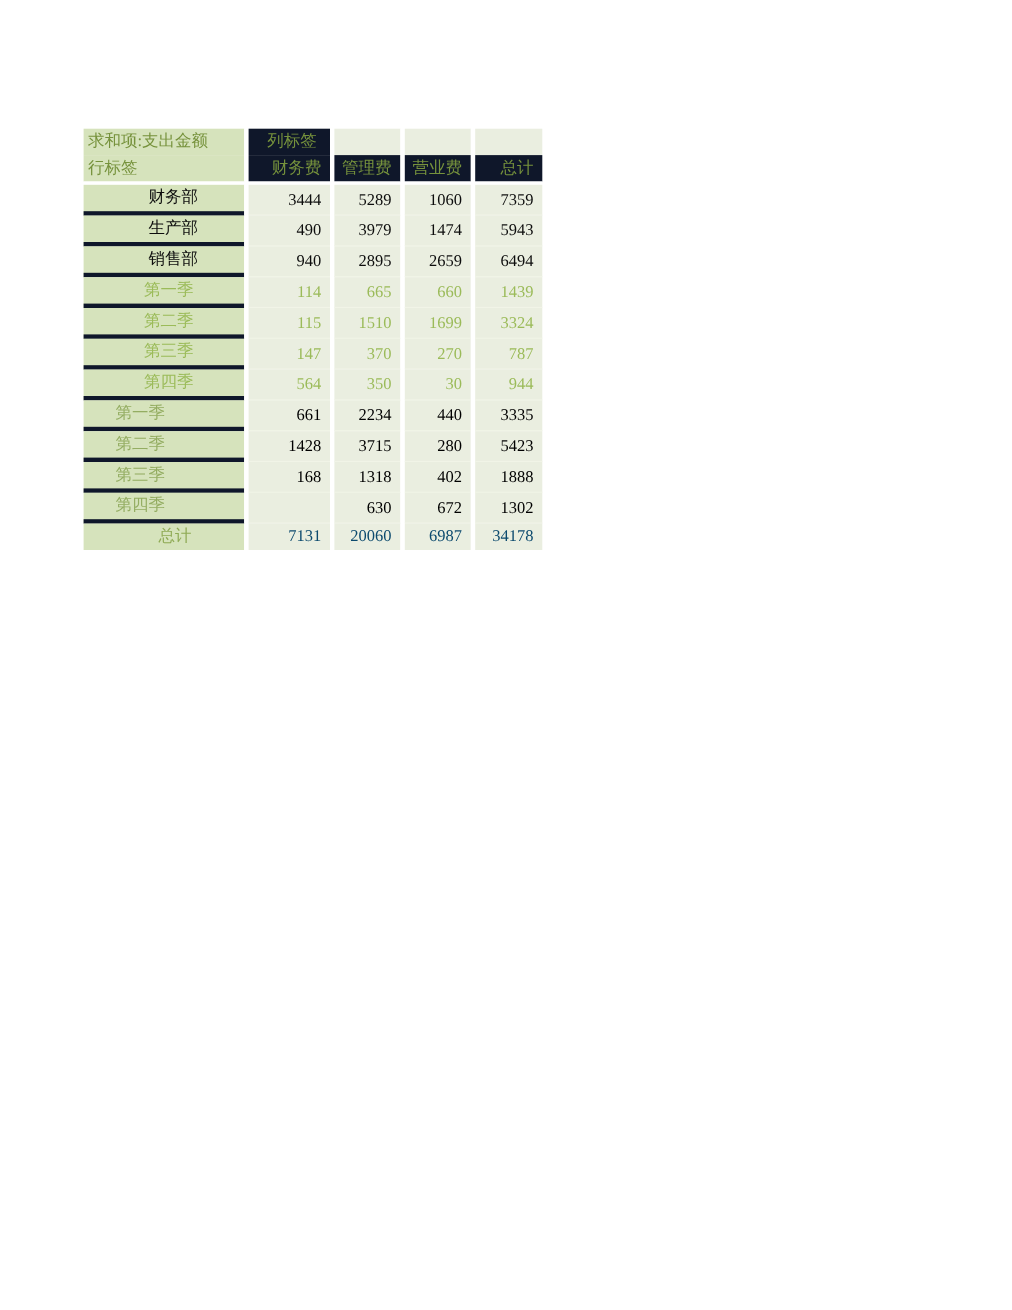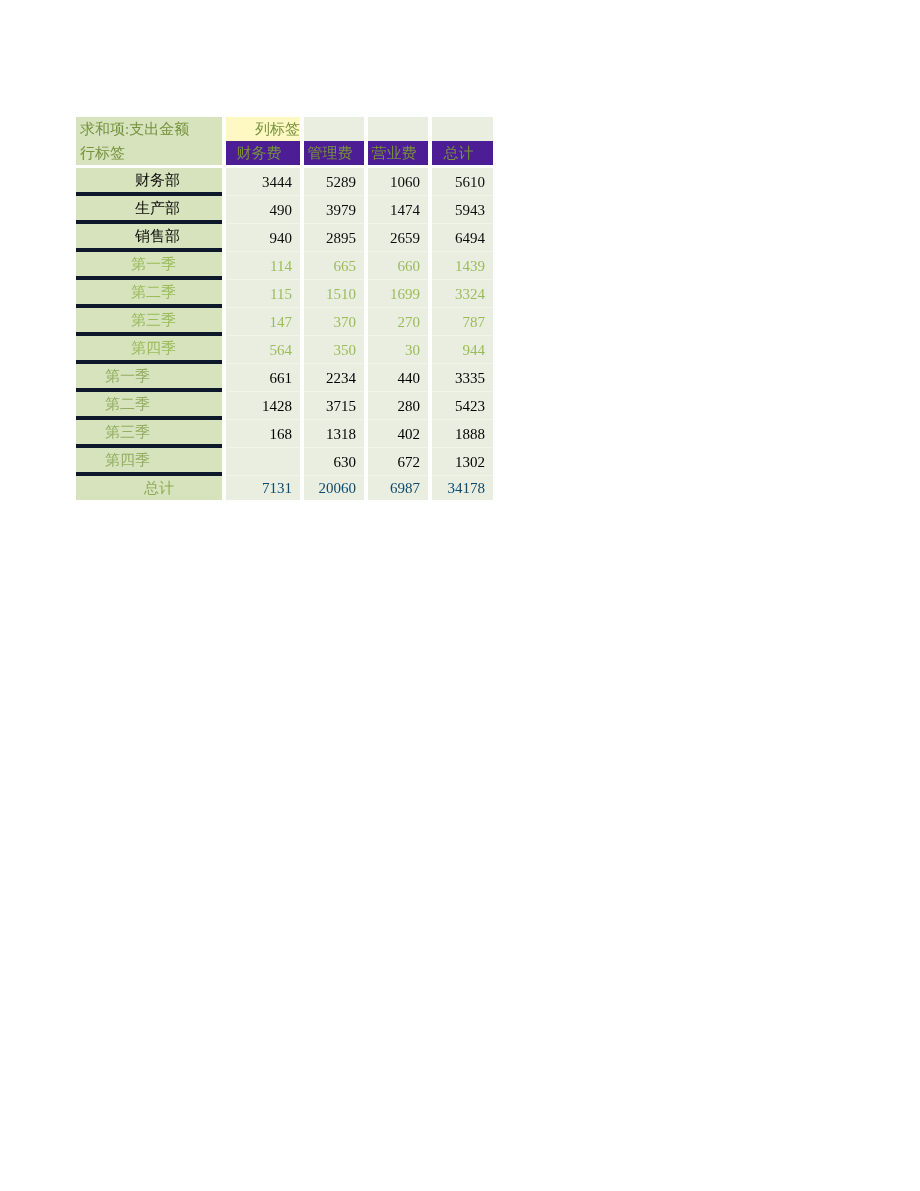--- a/index.html
+++ b/index.html
@@ -52,33 +52,33 @@
 
   
   .hdr-label {
     background: #d6e3bc;
     color: #76923c;
     text-align: left;
     padding-left: 4px !important;
     font-size: 14.5px;
   }
   .hdr-col {
-    background: #fef9c3;
+    background: #0f172a;
     color: #76923c;
-    text-align: right;
+    text-align: center;
     padding-left: 5px !important;
     font-size: 14.5px;
   }
   .hdr-col-blank {
     background: #eaeee0;
   }
   .hdr-colname {
-    background: #4c1d95;
+    background: #0f172a;
     color: #76923c;
-    text-align: center;
+    text-align: right;
     padding-right: 8px !important;
     font-size: 15px;
   }
   .gapcell { background: #ffffff; }
 
   
   tr.sep td { height: 3px; line-height: 3px; background: #ffffff; }
 
   
   .lbl {
@@ -183,21 +183,21 @@
 
     <tr>
           <td class="lbl lbl-dept">财务部</td>
           <td class="gapcell"></td>
           <td class="val val-dept">3444</td>
           <td class="gapcell"></td>
           <td class="val val-dept">5289</td>
           <td class="gapcell"></td>
           <td class="val val-dept">1060</td>
           <td class="gapcell"></td>
-          <td class="val val-dept">5610</td>
+          <td class="val val-dept">7359</td>
         </tr>
         <tr>
           <td class="lbl lbl-dept">生产部</td>
           <td class="gapcell"></td>
           <td class="val val-dept">490</td>
           <td class="gapcell"></td>
           <td class="val val-dept">3979</td>
           <td class="gapcell"></td>
           <td class="val val-dept">1474</td>
           <td class="gapcell"></td>

